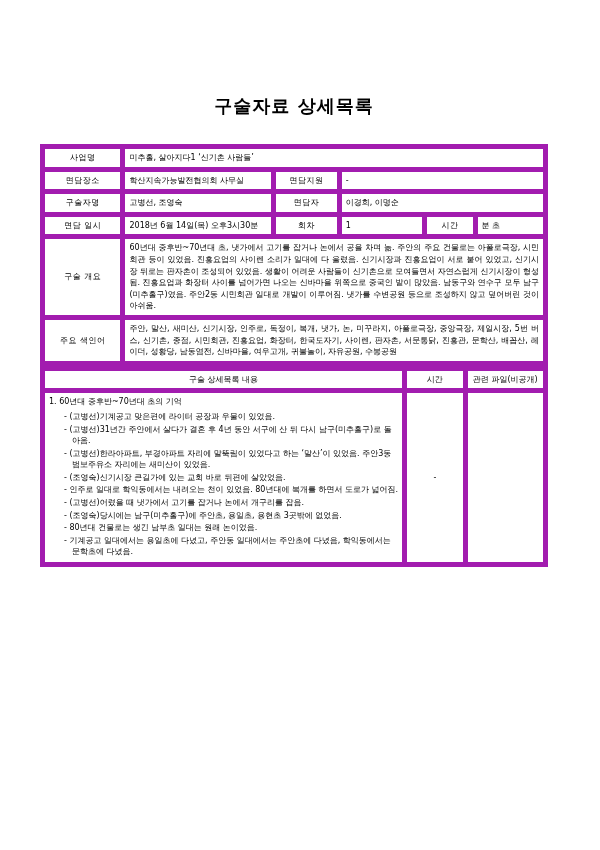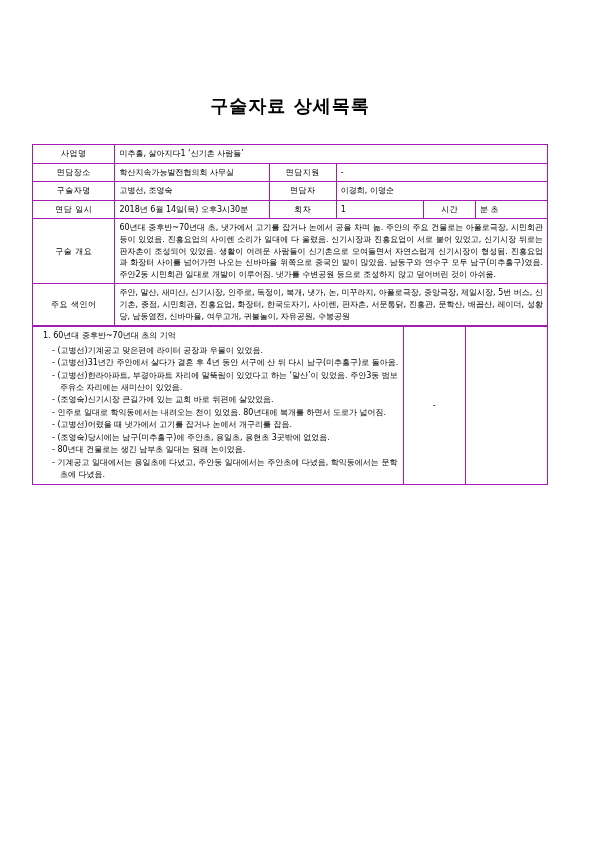--- a/index.html
+++ b/index.html
@@ -12,36 +12,36 @@
     background: #ffffff;
     font-family: "DejaVu Sans", "Liberation Sans", sans-serif;
     color: #000000;
     overflow: hidden;
   }
   .page {
     position: relative;
     width: 600px;
     height: 850px;
     box-sizing: border-box;
-    padding: 58px 52px 0 32px;
+    padding: 58px 52px 0 40px;
   }
   .doc-title {
     text-align: center;
     font-size: 18px;
     font-weight: bold;
     letter-spacing: 1px;
     margin: 36px 0 26px 0;
   }
   table.doc {
     width: 100%;
     border-collapse: collapse;
     table-layout: fixed;
   }
   table.doc td, table.doc th {
-    border: 1px solid #a21caf;
+    border: 5px solid #a21caf;
     font-size: 8px;
     line-height: 1.45;
     padding: 3px 4px;
     vertical-align: middle;
     font-weight: normal;
   }
   .lbl {
     text-align: center;
     font-weight: bold;
     font-size: 8.5px;
@@ -62,21 +62,20 @@
     padding: 4px;
   }
   .detail-cell {
     vertical-align: top;
     text-align: left;
     padding: 5px 7px;
     line-height: 1.62;
   }
   .detail-cell .head-line {
     margin-bottom: 3px;
-    margin-left: 6px;
   }
   .detail-cell ul {
     list-style: none;
     margin: 0;
     padding: 0;
   }
   .detail-cell li {
     margin: 0 0 1px 15px;
     padding-left: 8px;
     text-indent: -8px;
@@ -140,20 +139,25 @@
   </table>
 
   <table class="doc" style="border-top:0;">
     <colgroup>
       <col style="width:72%">
       <col style="width:12%">
       <col style="width:16%">
     </colgroup>
     <tbody>
       <tr>
+        <td class="section-head">구술 상세목록 내용</td>
+        <td class="section-head">시간</td>
+        <td class="section-head">관련 파일(비공개)</td>
+      </tr>
+      <tr>
         <td class="detail-cell">
           <div class="head-line">1. 60년대 중후반~70년대 초의 기억</div>
           <ul>
             <li>- (고병선)기계공고 맞은편에 라이터 공장과 우물이 있었음.</li>
             <li>- (고병선)31년간 주안에서 살다가 결혼 후 4년 동안 서구에 산 뒤 다시 남구(미추홀구)로 돌아옴.</li>
             <li>- (고병선)한라아파트, 부경아파트 자리에 말뚝림이 있었다고 하는 ‘말산’이 있었음. 주안3동 범보주유소 자리에는 새미산이 있었음.</li>
             <li>- (조영숙)신기시장 큰길가에 있는 교회 바로 뒤편에 살았었음.</li>
             <li>- 인주로 일대로 학익동에서는 내려오는 천이 있었음. 80년대에 복개를 하면서 도로가 넓어짐.</li>
             <li>- (고병선)어렸을 때 냇가에서 고기를 잡거나 논에서 개구리를 잡음.</li>
             <li>- (조영숙)당시에는 남구(미추홀구)에 주안초, 용일초, 용현초 3곳밖에 없었음.</li>

